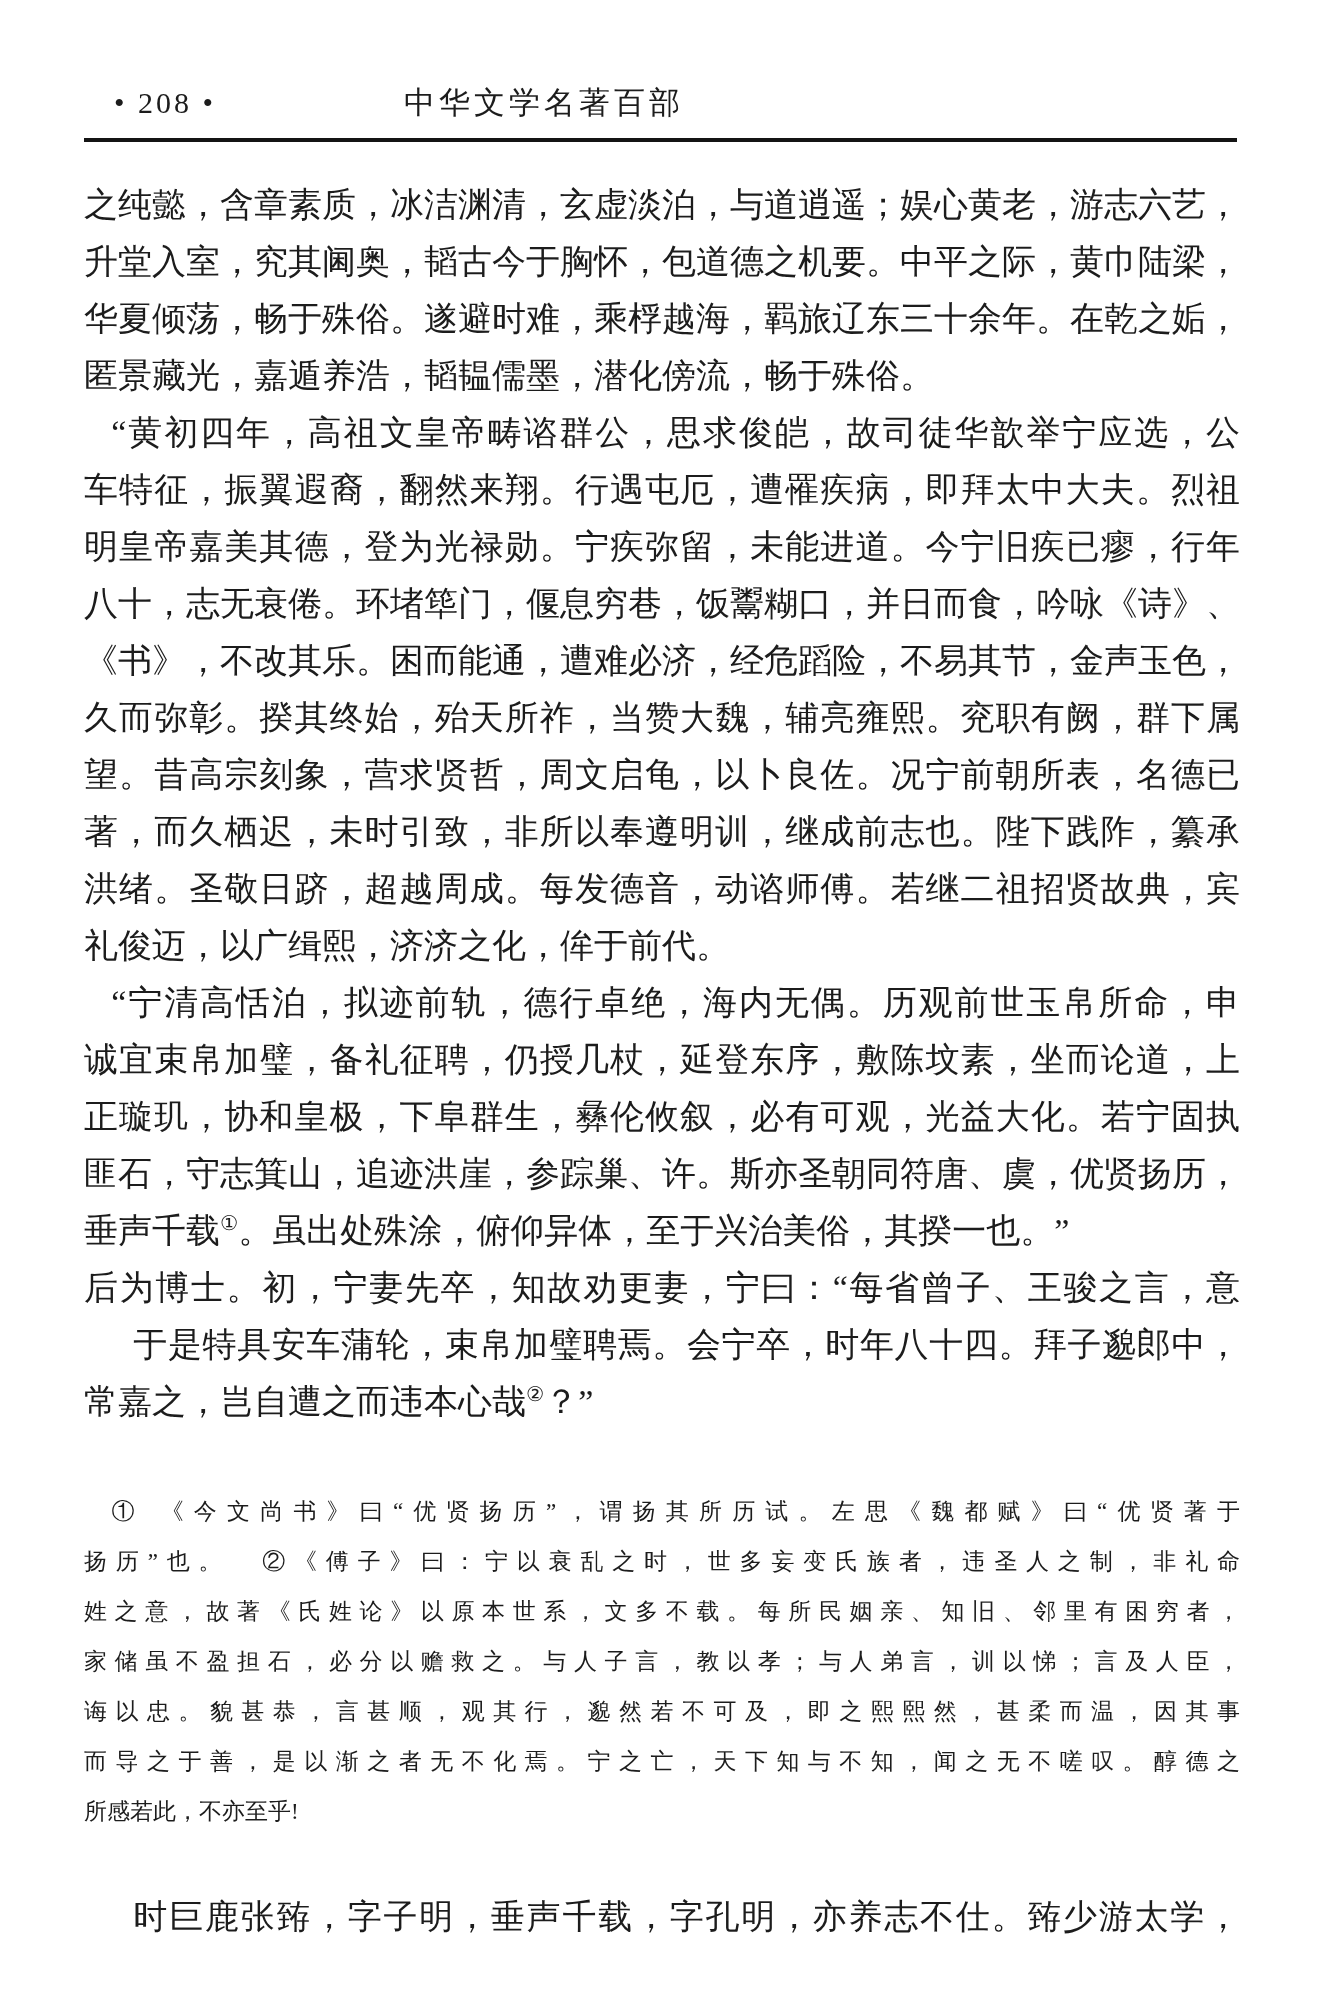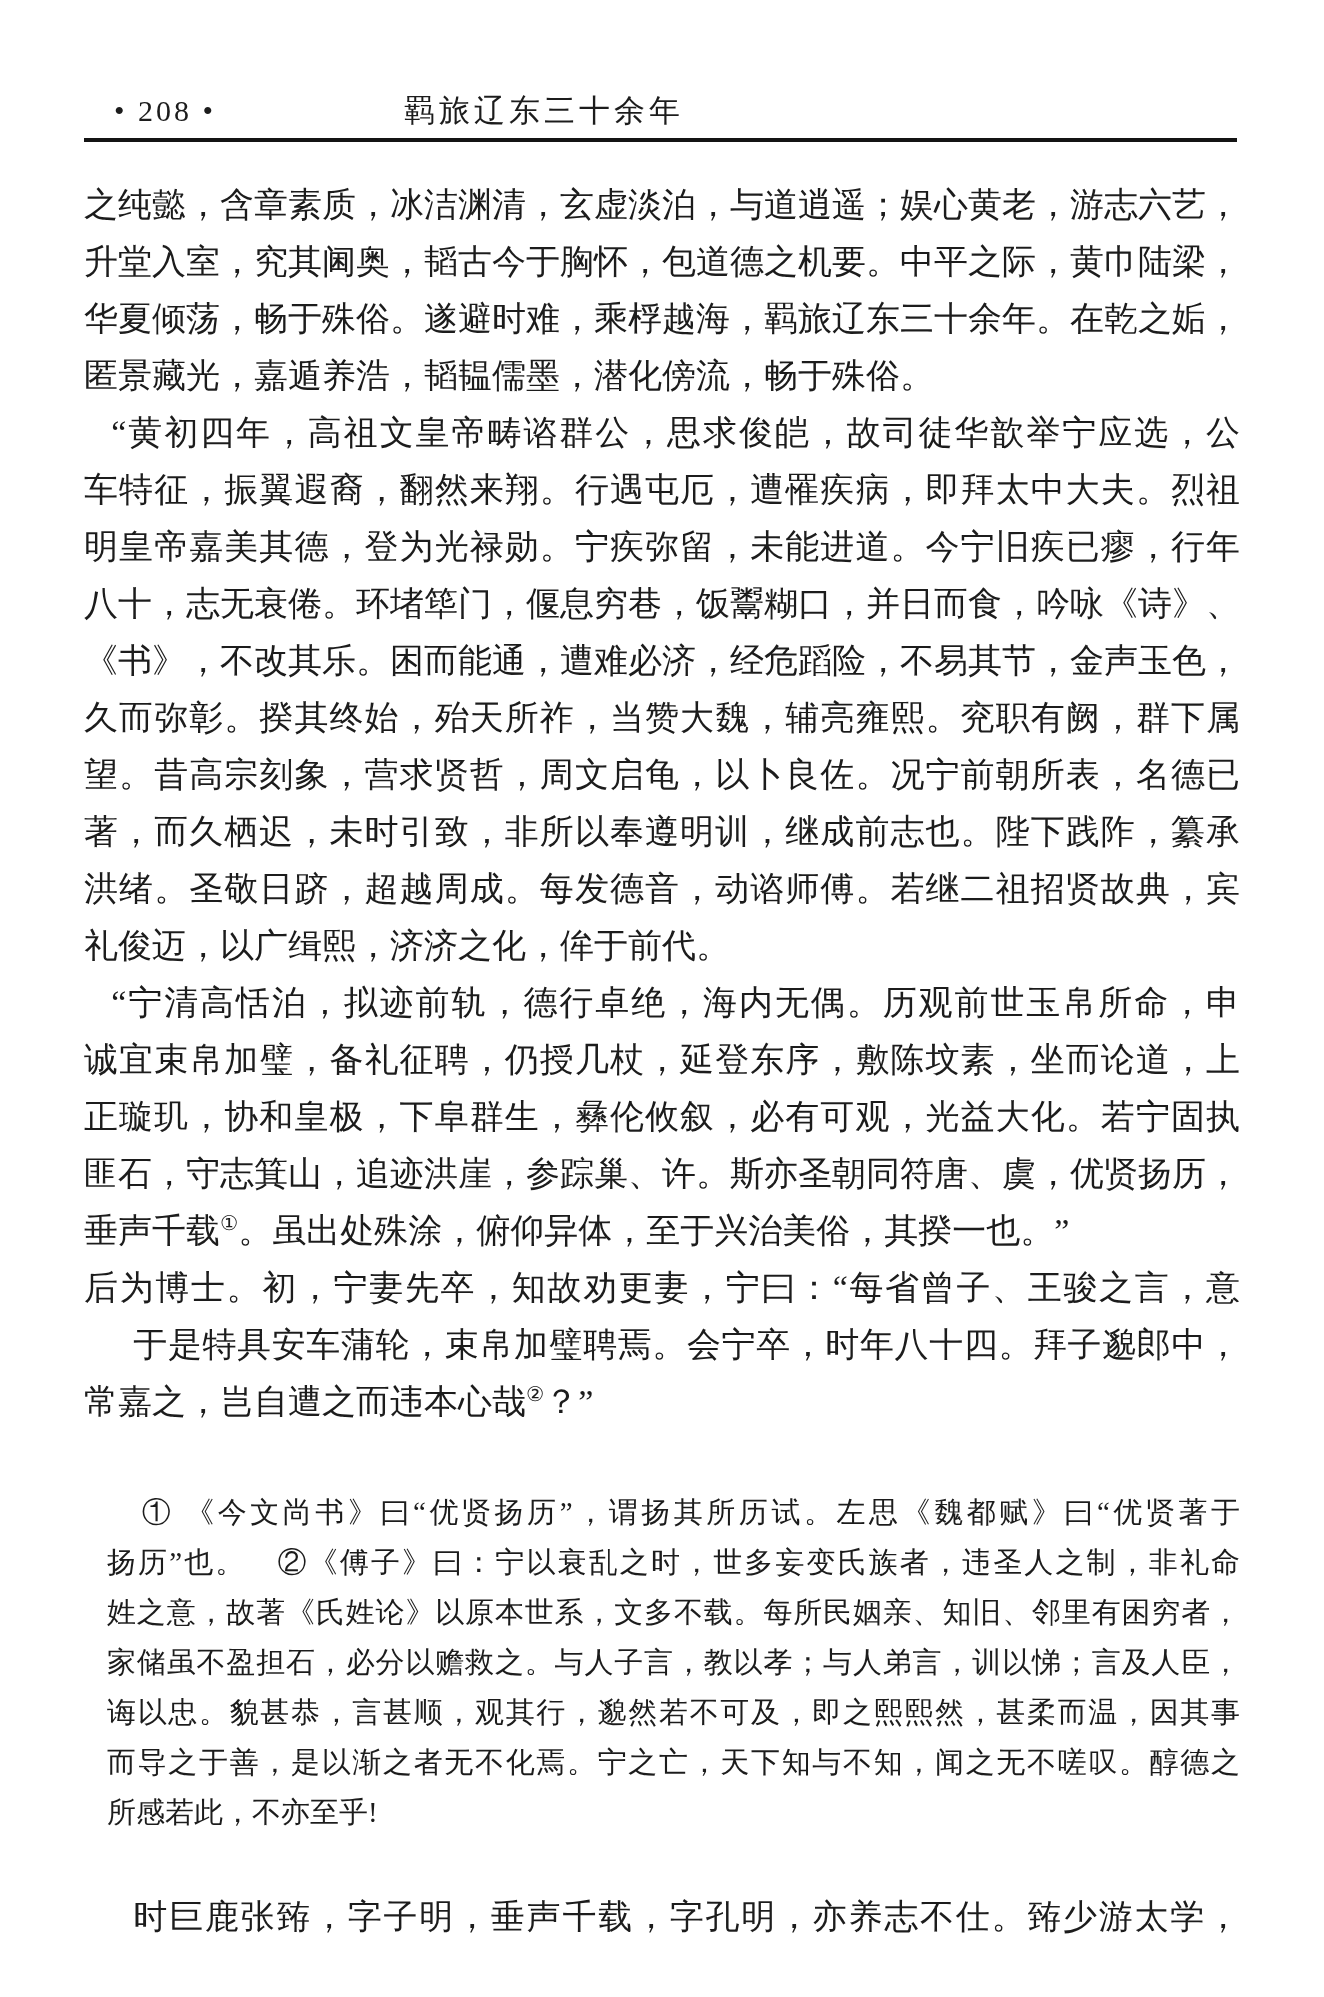--- a/index.html
+++ b/index.html
@@ -10,21 +10,21 @@
   html, body { margin: 0; padding: 0; overflow: hidden; }
   body {
     width: 1324px; height: 1997px;
     background: var(--bg);
     color: var(--text);
     font-family: "Liberation Serif", "DejaVu Serif", serif;
     position: relative;
   }
   .page { position: absolute; inset: 0; }
 
-  .header { position: absolute; top: 90px; left: 0; width: 100%; height: 44px; }
+  .header { position: absolute; top: 82px; left: 0; width: 100%; height: 44px; }
   .page-number {
     position: absolute; left: 114px; top: 4px;
     font-size: 30px; letter-spacing: 3px; white-space: nowrap;
   }
   .book-title {
     position: absolute; left: 404px; top: 0;
     font-size: 31px; letter-spacing: 4px; white-space: nowrap;
   }
   .rule {
     position: absolute; top: 138px; left: 84px;
@@ -39,35 +39,35 @@
 
   .line {
     text-align: justify;
     text-align-last: justify;
     text-justify: inter-character;
     overflow: hidden;
   }
   .line.para-end { text-align-last: left; }
 
   .main-line { font-size: 34px; height: 57px; line-height: 57px; }
-  .foot-line { font-size: 29px; height: 50px; line-height: 50px; margin-left: 23px; }
+  .foot-line { font-size: 23px; height: 50px; line-height: 50px; }
 
   sup {
     font-size: 0.6em;
     vertical-align: super;
     line-height: 0;
   }
 </style>
 </head>
 <body>
 
 <div class="page">
   <header class="header">
     <span class="page-number">• 208 •</span>
-    <span class="book-title">羁旅辽东三十余年</span>
+    <span class="book-title">中华文学名著百部</span>
   </header>
   <div class="rule"></div>
 
   <main id="body-main" class="textcol">
       <div>
         <div class="line main-line"><span>之纯懿，含章素质，冰洁渊清，玄虚淡泊，与道逍遥；娱心黄老，游志六艺，</span></div>
         <div class="line main-line"><span>升堂入室，究其阃奥，韬古今于胸怀，包道德之机要。中平之际，黄巾陆梁，</span></div>
         <div class="line main-line"><span>华夏倾荡，畅于殊俗。遂避时难，乘桴越海，羁旅辽东三十余年。在乾之姤，</span></div>
         <div class="line main-line para-end"><span>匿景藏光，嘉遁养浩，韬韫儒墨，潜化傍流，畅于殊俗。</span></div>
       </div>

